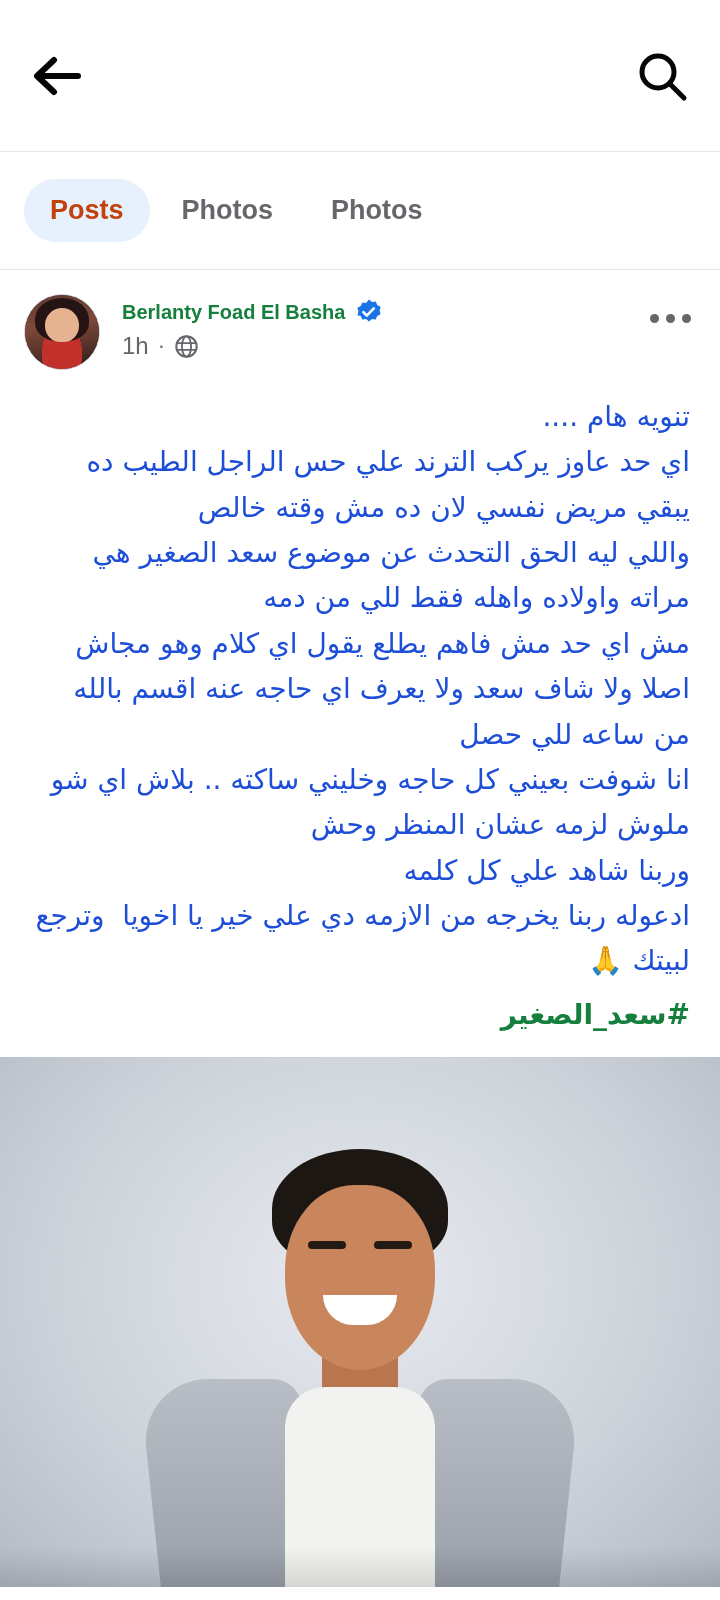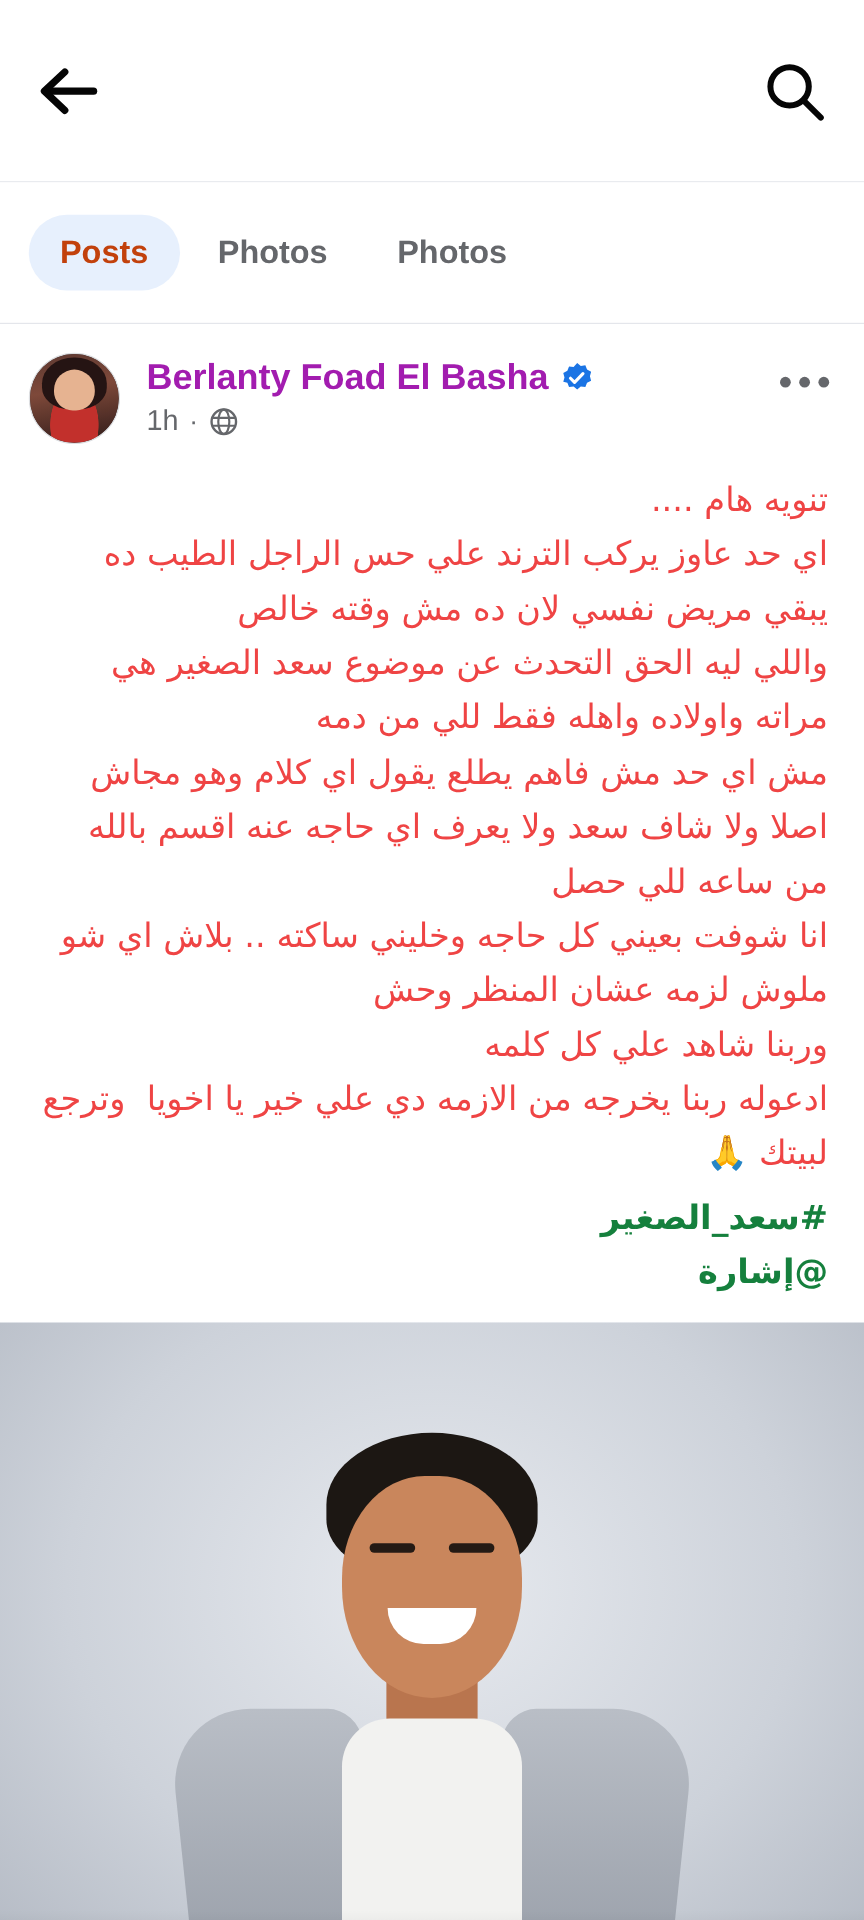--- a/index.html
+++ b/index.html
@@ -113,23 +113,23 @@
   }
   .name-block {
     margin-left: 22px;
     display: flex;
     flex-direction: column;
     gap: 6px;
     padding-top: 4px;
   }
   .name-row { display: flex; align-items: center; gap: 10px; }
   .author-name {
-    font-size: 30px;
+    font-size: 20px;
     font-weight: bold;
-    color: #a21caf;
+    color: #15803d;
     line-height: 1.1;
   }
   .verified {
     width: 28px; height: 28px;
     display: inline-block;
   }
   .meta-row {
     display: flex;
     align-items: center;
     gap: 9px;
@@ -159,21 +159,21 @@
     display: block;
   }
 
   
   .post-text {
     direction: rtl;
     text-align: right;
     padding: 18px 30px 8px 30px;
     font-size: 28px;
     line-height: 1.62;
-    color: #ef4444;
+    color: #1d4ed8;
     white-space: pre-wrap;
     word-wrap: break-word;
     font-family: "DejaVu Sans", "Liberation Sans", sans-serif;
   }
   .post-tags {
     direction: rtl;
     text-align: right;
     padding: 0 30px 20px 30px;
     font-size: 28px;
     line-height: 1.62;
@@ -345,21 +345,20 @@
     <div class="post-text">تنويه هام ....
 اي حد عاوز يركب الترند علي حس الراجل الطيب ده يبقي مريض نفسي لان ده مش وقته خالص
 واللي ليه الحق التحدث عن موضوع سعد الصغير هي مراته واولاده واهله فقط للي من دمه
 مش اي حد مش فاهم يطلع يقول اي كلام وهو مجاش اصلا ولا شاف سعد ولا يعرف اي حاجه عنه اقسم بالله من ساعه للي حصل
 انا شوفت بعيني كل حاجه وخليني ساكته .. بلاش اي شو ملوش لزمه عشان المنظر وحش
 وربنا شاهد علي كل كلمه
 ادعوله ربنا يخرجه من الازمه دي علي خير يا اخويا  وترجع لبيتك 🙏</div>
 
     <div class="post-tags">
       <a class="tag-link">#سعد_الصغير</a>
-      <a class="tag-link">@إشارة</a>
     </div>
 
     <div class="post-photo">
       <div class="photo-bg"></div>
       <div class="photo-figure">
         <div class="fig-jacket-l"></div>
         <div class="fig-jacket-r"></div>
         <div class="fig-neck"></div>
         <div class="fig-shirt"></div>
         <div class="fig-hair"></div>

